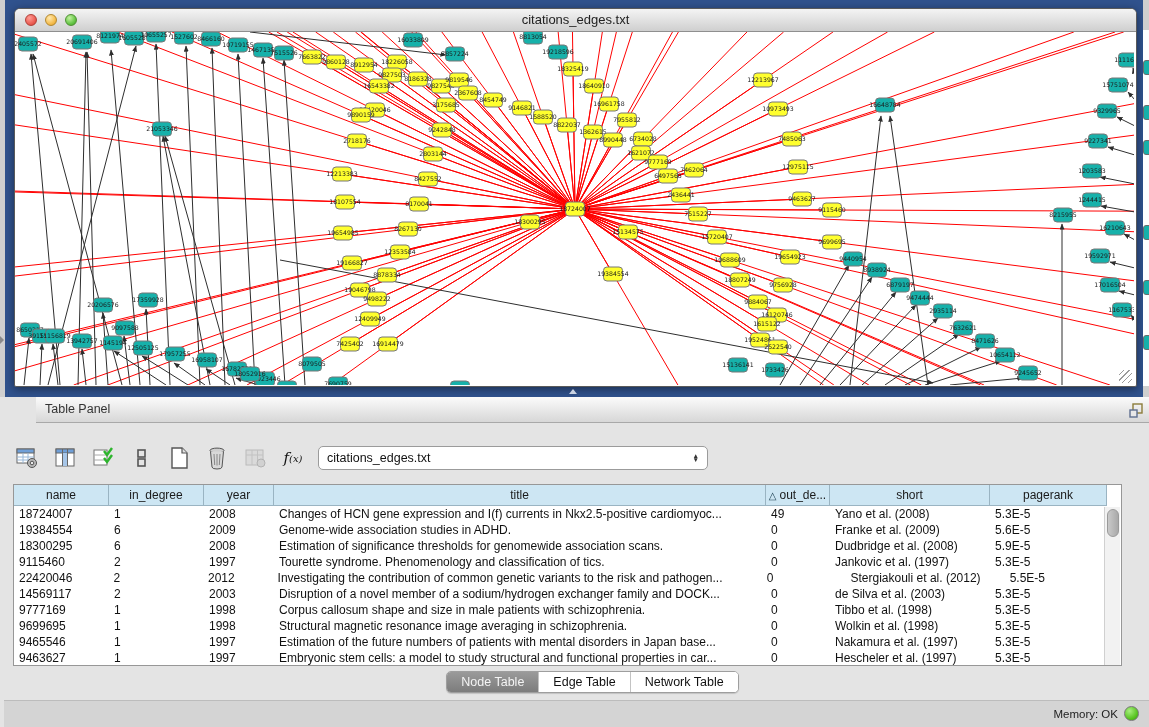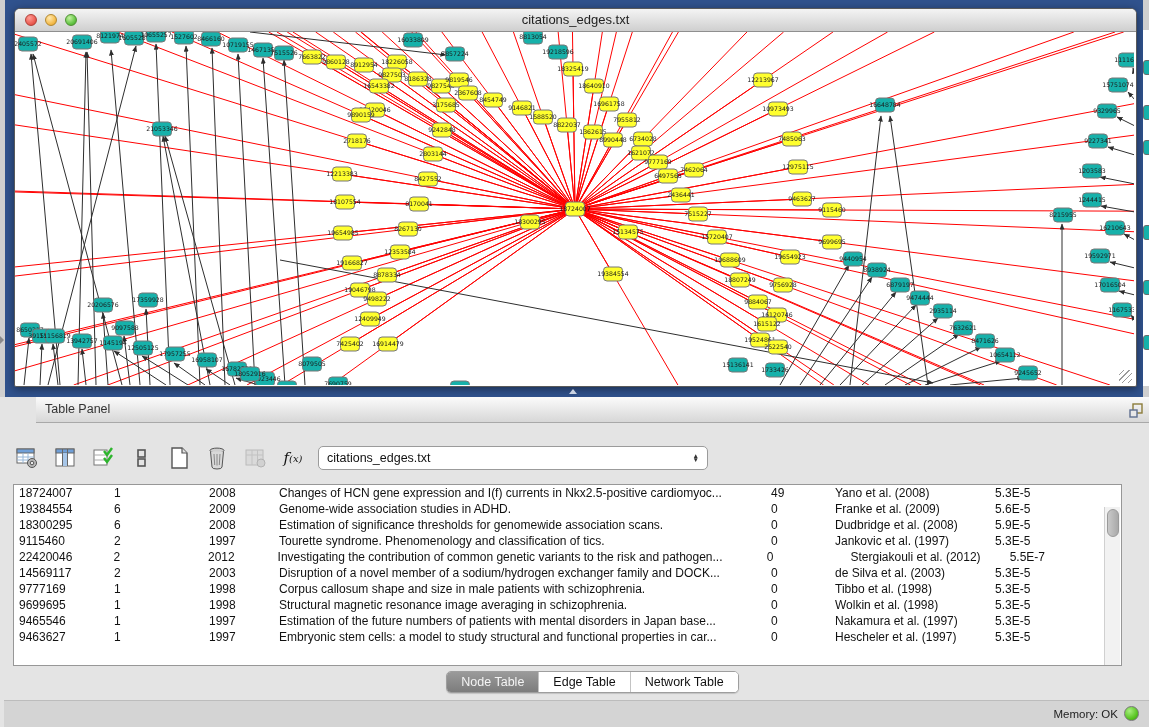--- a/index.html
+++ b/index.html
@@ -888,20 +888,44 @@
       <div id="table-select">
         <span>citations_edges.txt</span>
         <span class="spinner">
             <span>▲</span>
             <span>▼</span>
           </span>
       </div>
     </div>
 
     <div id="tp-table">
+      <div id="thead">
+          <div class="th" style="width: 95px;">
+            <span>name</span>
+          </div>
+          <div class="th" style="width: 95px;">
+            <span>in_degree</span>
+          </div>
+          <div class="th" style="width: 70px;">
+            <span>year</span>
+          </div>
+          <div class="th" style="width: 492px;">
+            <span>title</span>
+          </div>
+          <div class="th" style="width: 64px;">
+            <span class="sortglyph">△</span>
+            <span>out_de...</span>
+          </div>
+          <div class="th" style="width: 160px;">
+            <span>short</span>
+          </div>
+          <div class="th" style="width: 117px;">
+            <span>pagerank</span>
+          </div>
+        </div>
       <div id="tbody">
           <div class="tr">
             <div class="td" style="width: 95px;">18724007</div>
             <div class="td" style="width: 95px;">1</div>
             <div class="td" style="width: 70px;">2008</div>
             <div class="td" style="width: 492px;">Changes of HCN gene expression and I(f) currents in Nkx2.5-positive cardiomyoc...</div>
             <div class="td" style="width: 64px;">49</div>
             <div class="td" style="width: 160px;">Yano et al. (2008)</div>
             <div class="td" style="width: 117px;">5.3E-5</div>
           </div>
@@ -932,21 +956,21 @@
             <div class="td" style="width: 160px;">Jankovic et al. (1997)</div>
             <div class="td" style="width: 117px;">5.3E-5</div>
           </div>
           <div class="tr">
             <div class="td" style="width: 95px;">22420046</div>
             <div class="td" style="width: 95px;">2</div>
             <div class="td" style="width: 70px;">2012</div>
             <div class="td" style="width: 492px;">Investigating the contribution of common genetic variants to the risk and pathogen...</div>
             <div class="td" style="width: 64px;">0</div>
             <div class="td" style="width: 160px; margin-left: 20px;">Stergiakouli et al. (2012)</div>
-            <div class="td" style="width: 117px;">5.5E-7</div>
+            <div class="td" style="width: 117px;">5.5E-5</div>
           </div>
           <div class="tr">
             <div class="td" style="width: 95px;">14569117</div>
             <div class="td" style="width: 95px;">2</div>
             <div class="td" style="width: 70px;">2003</div>
             <div class="td" style="width: 492px;">Disruption of a novel member of a sodium/hydrogen exchanger family and DOCK...</div>
             <div class="td" style="width: 64px;">0</div>
             <div class="td" style="width: 160px;">de Silva et al. (2003)</div>
             <div class="td" style="width: 117px;">5.3E-5</div>
           </div>

